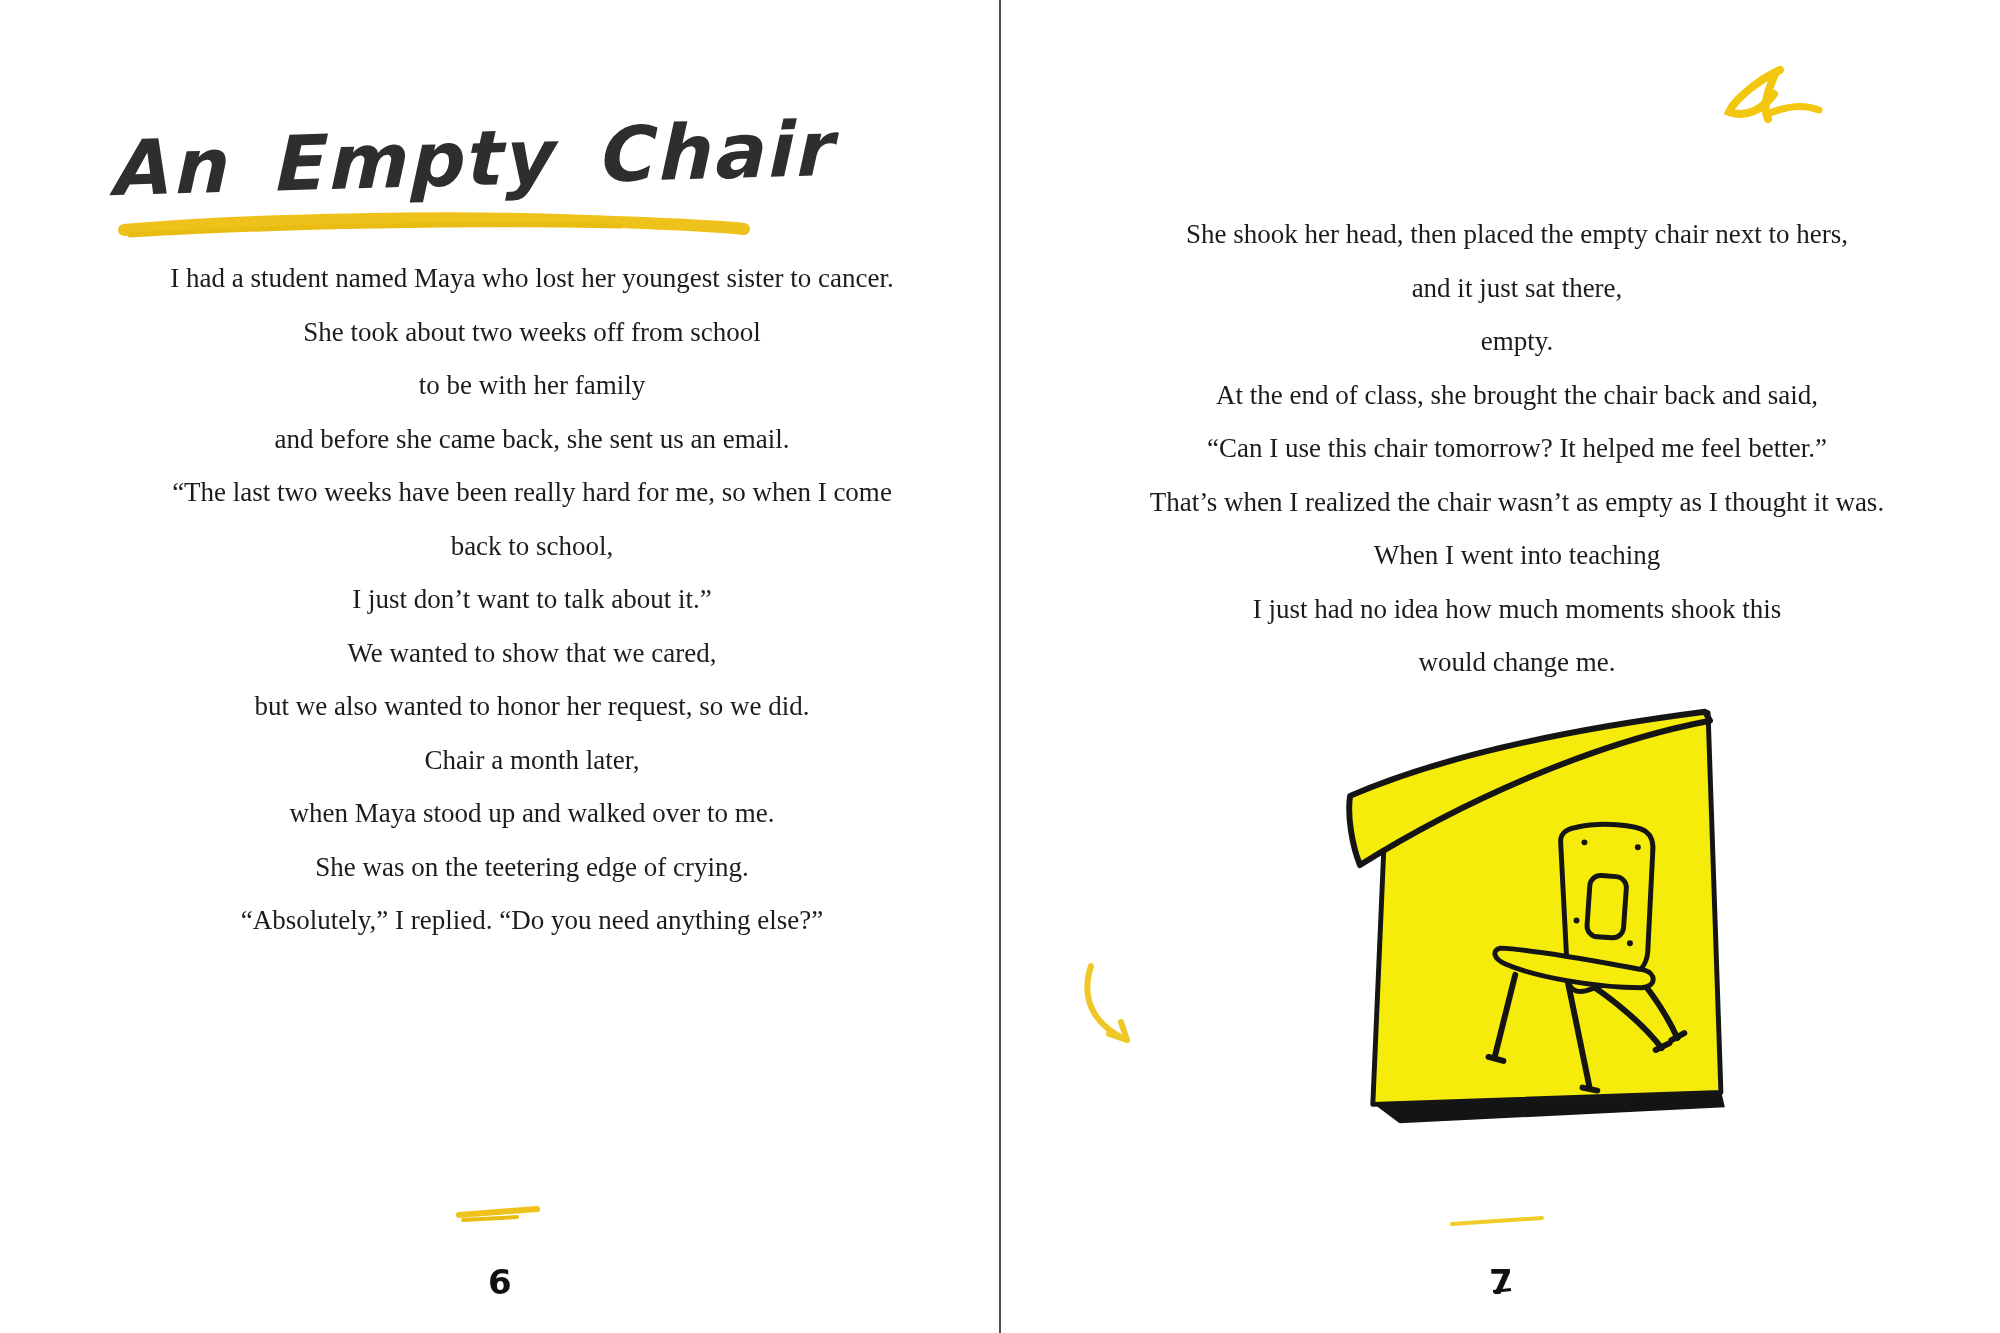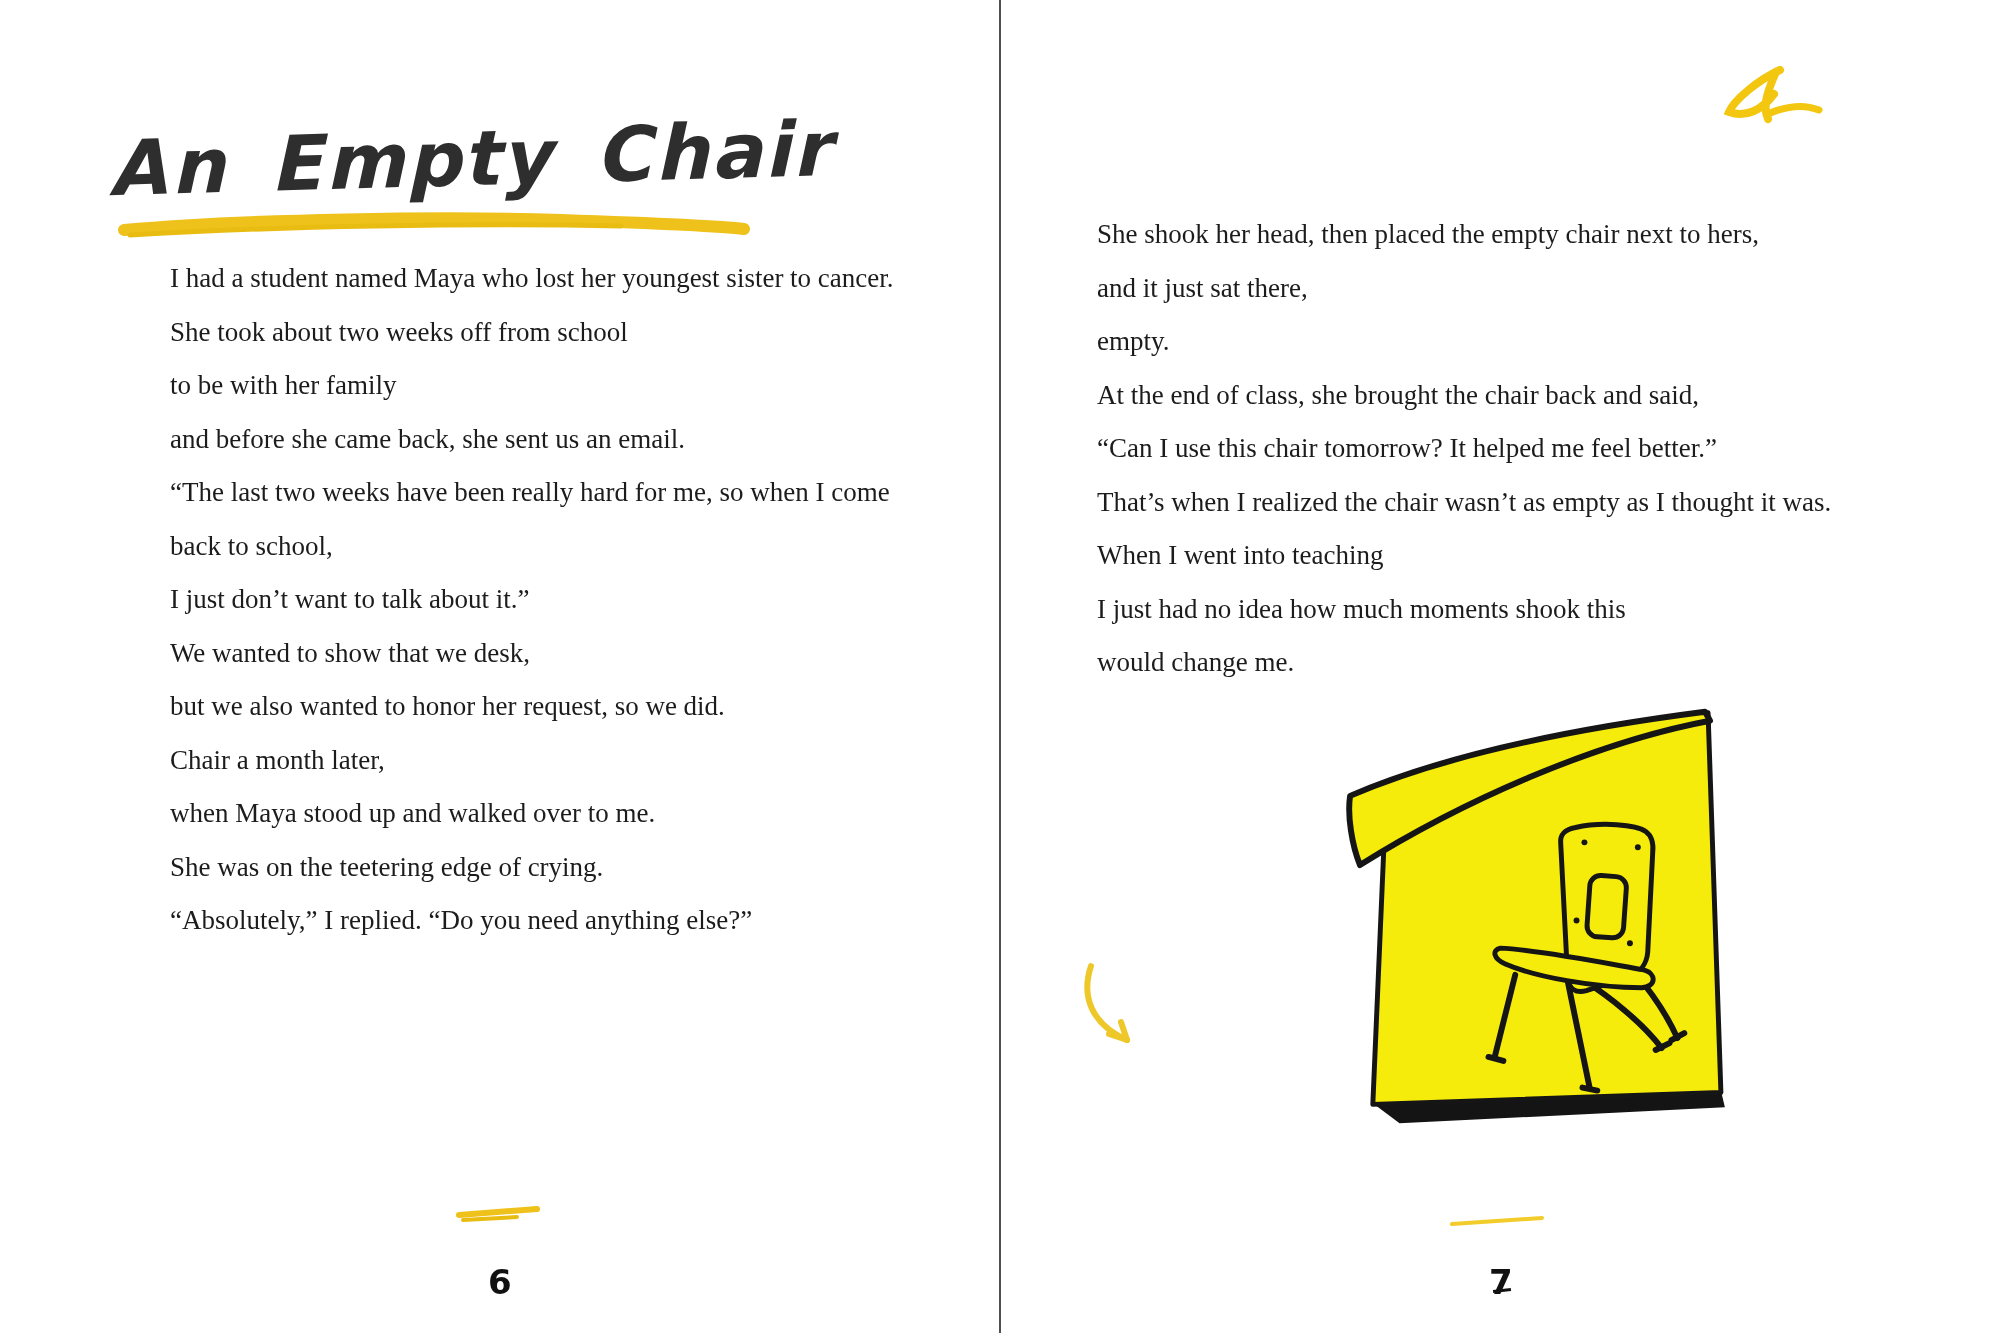--- a/index.html
+++ b/index.html
@@ -21,22 +21,22 @@
     font-style:italic;font-weight:900;
     font-size:76px;line-height:1.1;
     letter-spacing:2px;word-spacing:16px;
     color:#2e2e2e;
     transform:rotate(-1.6deg) skewX(-3deg);
     transform-origin:left top;
     white-space:nowrap;
   }
   .deco{position:absolute;}
   .text-block{position:absolute;font-size:27px;line-height:53.5px;}
-  .text-block .line{white-space:nowrap;}
-  .tb-left{left:122px;top:252px;width:820px;margin-left:48px;}
+  .text-block .line{white-space:nowrap;text-align:center;}
+  .tb-left{left:122px;top:252px;width:820px;}
   .tb-right{left:1097px;top:208px;width:840px;}
   .page-number{
     position:absolute;top:1262px;
     font-family:"DejaVu Sans", sans-serif;
     font-weight:700;font-size:34px;color:#111;
   }
   .pn-6{left:488px;}
   .pn-7{left:1489px;}
   .seven-bar{
     position:absolute;left:1493px;top:1289px;width:18px;height:3px;
@@ -60,21 +60,21 @@
     </svg>
 
     <div class="text-block tb-left">
       <div class="line">I had a student named Maya who lost her youngest sister to cancer.</div>
       <div class="line">She took about two weeks off from school</div>
       <div class="line">to be with her family</div>
       <div class="line">and before she came back, she sent us an email.</div>
       <div class="line">“The last two weeks have been really hard for me, so when I come</div>
       <div class="line">back to school,</div>
       <div class="line">I just don’t want to talk about it.”</div>
-      <div class="line">We wanted to show that we desk,</div>
+      <div class="line">We wanted to show that we cared,</div>
       <div class="line">but we also wanted to honor her request, so we did.</div>
       <div class="line">Chair a month later,</div>
       <div class="line">when Maya stood up and walked over to me.</div>
       <div class="line">She was on the teetering edge of crying.</div>
       <div class="line">“Absolutely,” I replied. “Do you need anything else?”</div>
     </div>
 
     <svg class="deco" style="left:455px;top:1203px;" width="90" height="24" viewBox="0 0 90 24">
       <path d="M4,12 L82,6" fill="none" stroke="#EFC21B" stroke-width="6" stroke-linecap="round"></path>
       <path d="M8,17 L62,14" fill="none" stroke="#E9BC12" stroke-width="4" stroke-linecap="round"></path>

